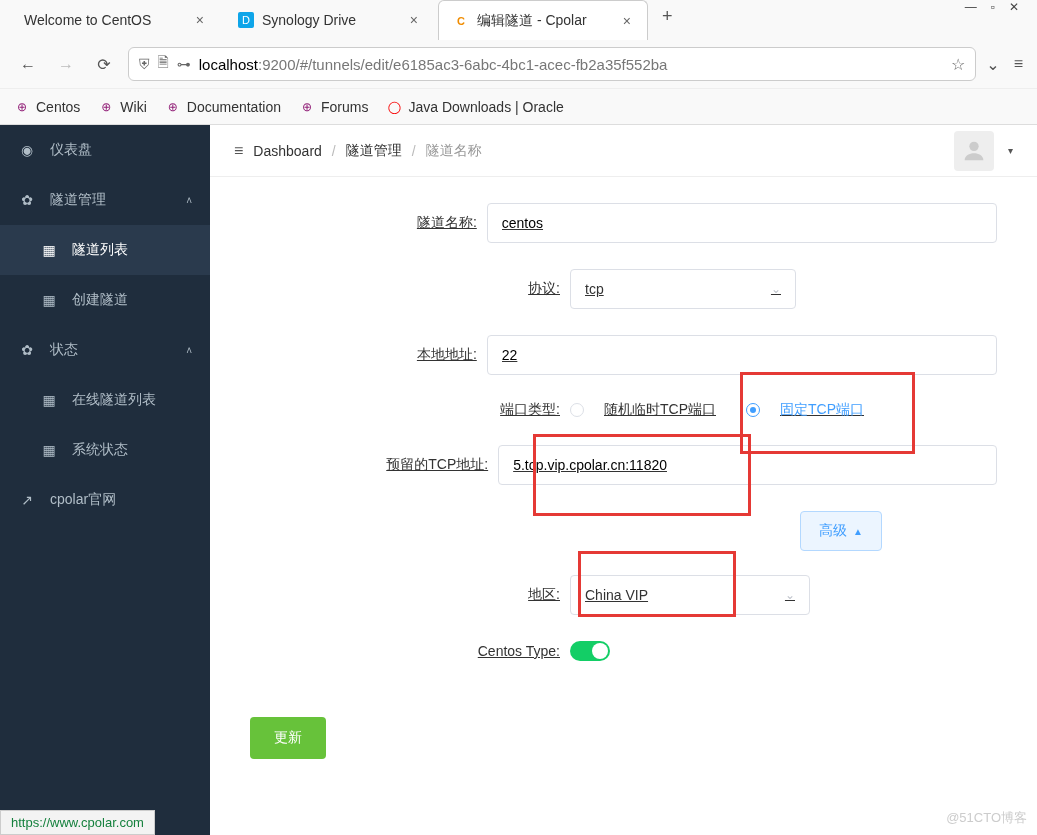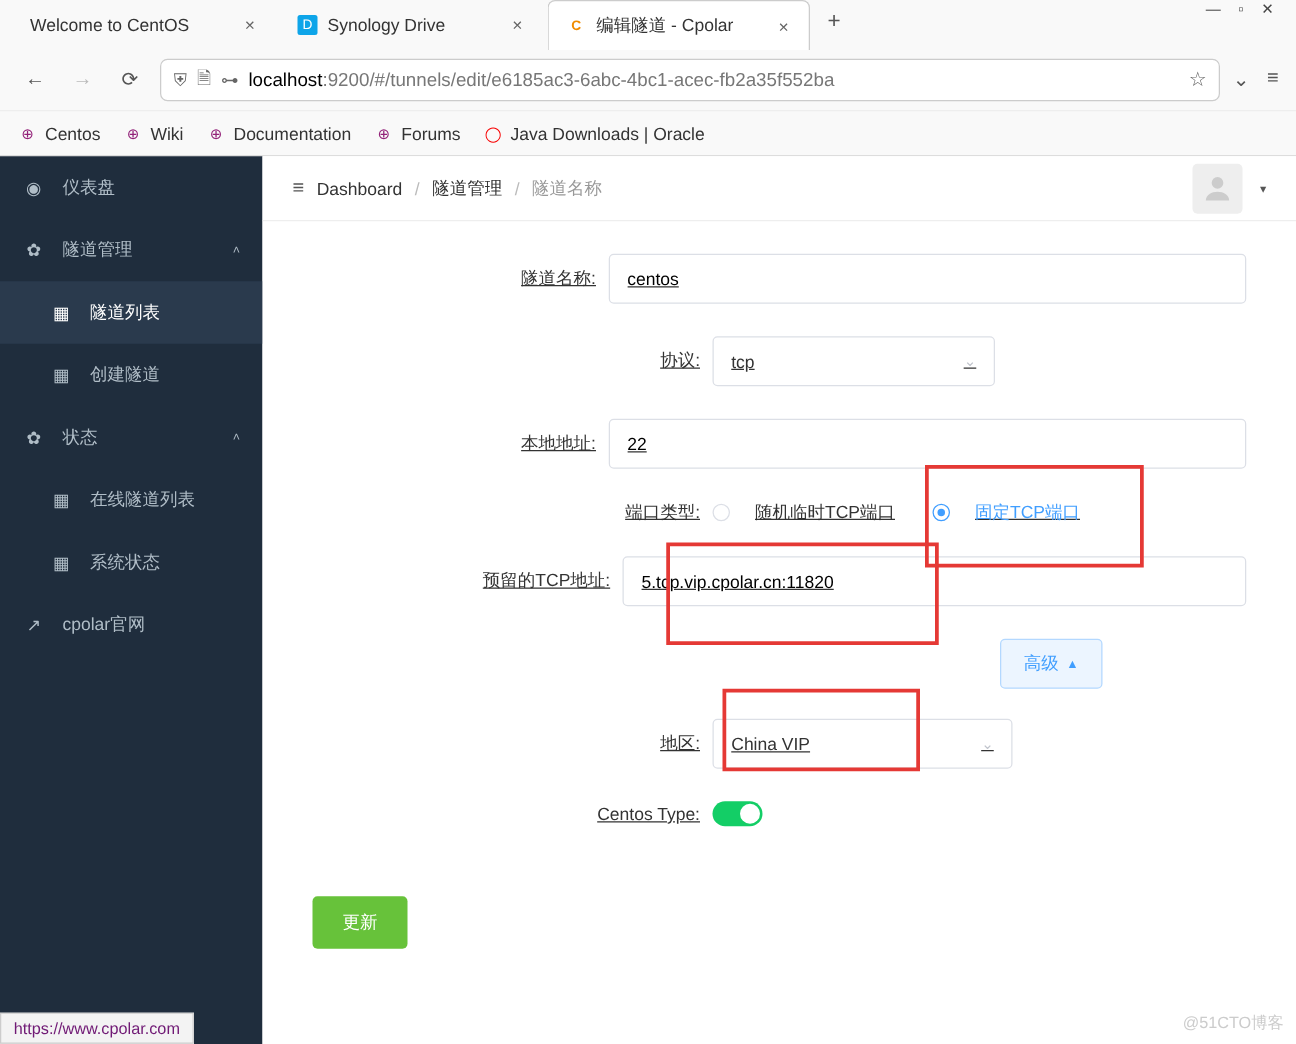--- a/index.html
+++ b/index.html
@@ -69,21 +69,21 @@
     .adv-btn { display: inline-flex; align-items: center; gap: 6px; padding: 10px 18px; background: #ecf5ff; color: #409eff; border: 1px solid #b3d8ff; border-radius: 4px; font-size: 14px; cursor: pointer; margin-left: 590px; margin-bottom: 24px; }
     .adv-arrow { font-size: 10px; }
     
     .toggle { width: 40px; height: 20px; background: #13ce66; border-radius: 10px; position: relative; cursor: pointer; }
     .toggle::after { content: ""; position: absolute; width: 16px; height: 16px; background: #fff; border-radius: 50%; top: 2px; right: 2px; }
     
     .submit-btn { margin-left: 40px; padding: 12px 24px; background: #67c23a; color: #fff; border: none; border-radius: 4px; font-size: 14px; cursor: pointer; margin-top: 30px; }
     
     .highlight-red { position: absolute; border: 3px solid #e53935; pointer-events: none; z-index: 50; }
     
-    .status-bar { position: fixed; bottom: 0; left: 0; background: #f3f3f3; border: 1px solid #ccc; padding: 4px 10px; font-size: 13px; color: #701a75; }
+    .status-bar { position: fixed; bottom: 0; left: 0; background: #f3f3f3; border: 1px solid #ccc; padding: 4px 10px; font-size: 13px; color: #15803d; }
     .watermark { position: fixed; right: 10px; bottom: 8px; font-size: 13px; color: #ccc; }
   </style>
 </head>
 <body>
 
 <div class="browser-chrome">
   <div class="tabs-row">
     <div class="tab inactive">
       <span class="tab-label">Welcome to CentOS</span>
       <span class="tab-close">×</span>

